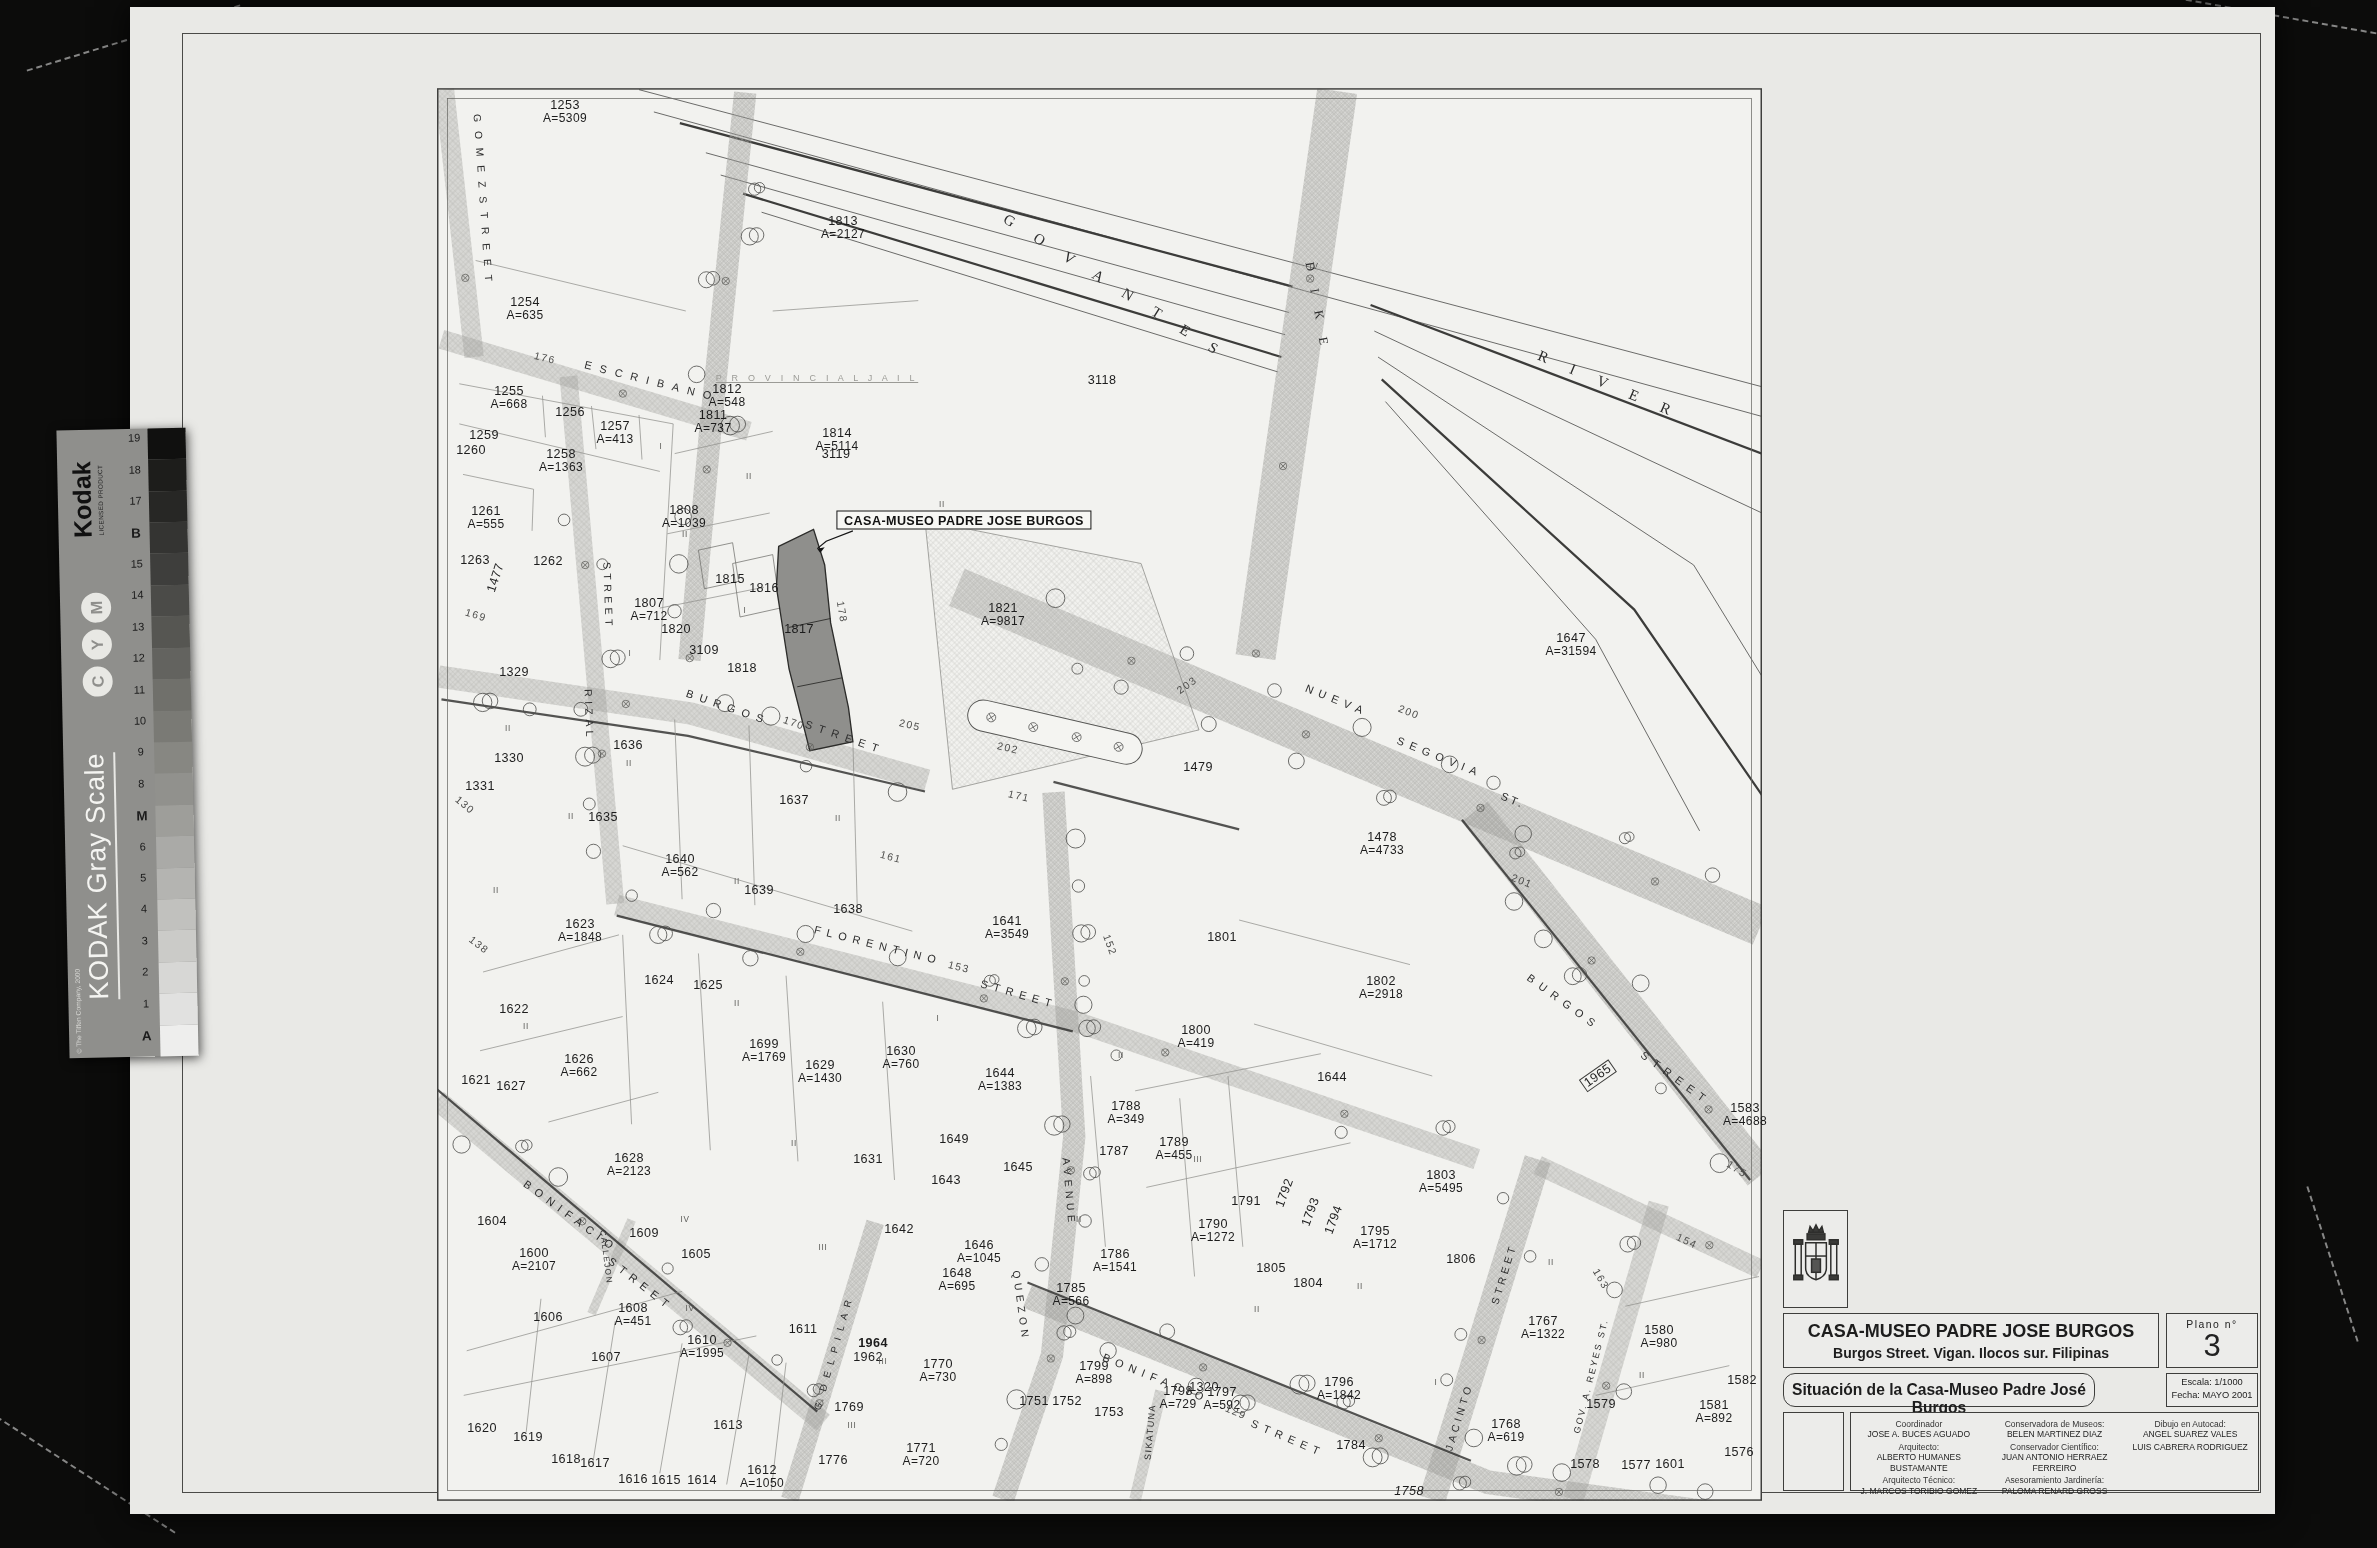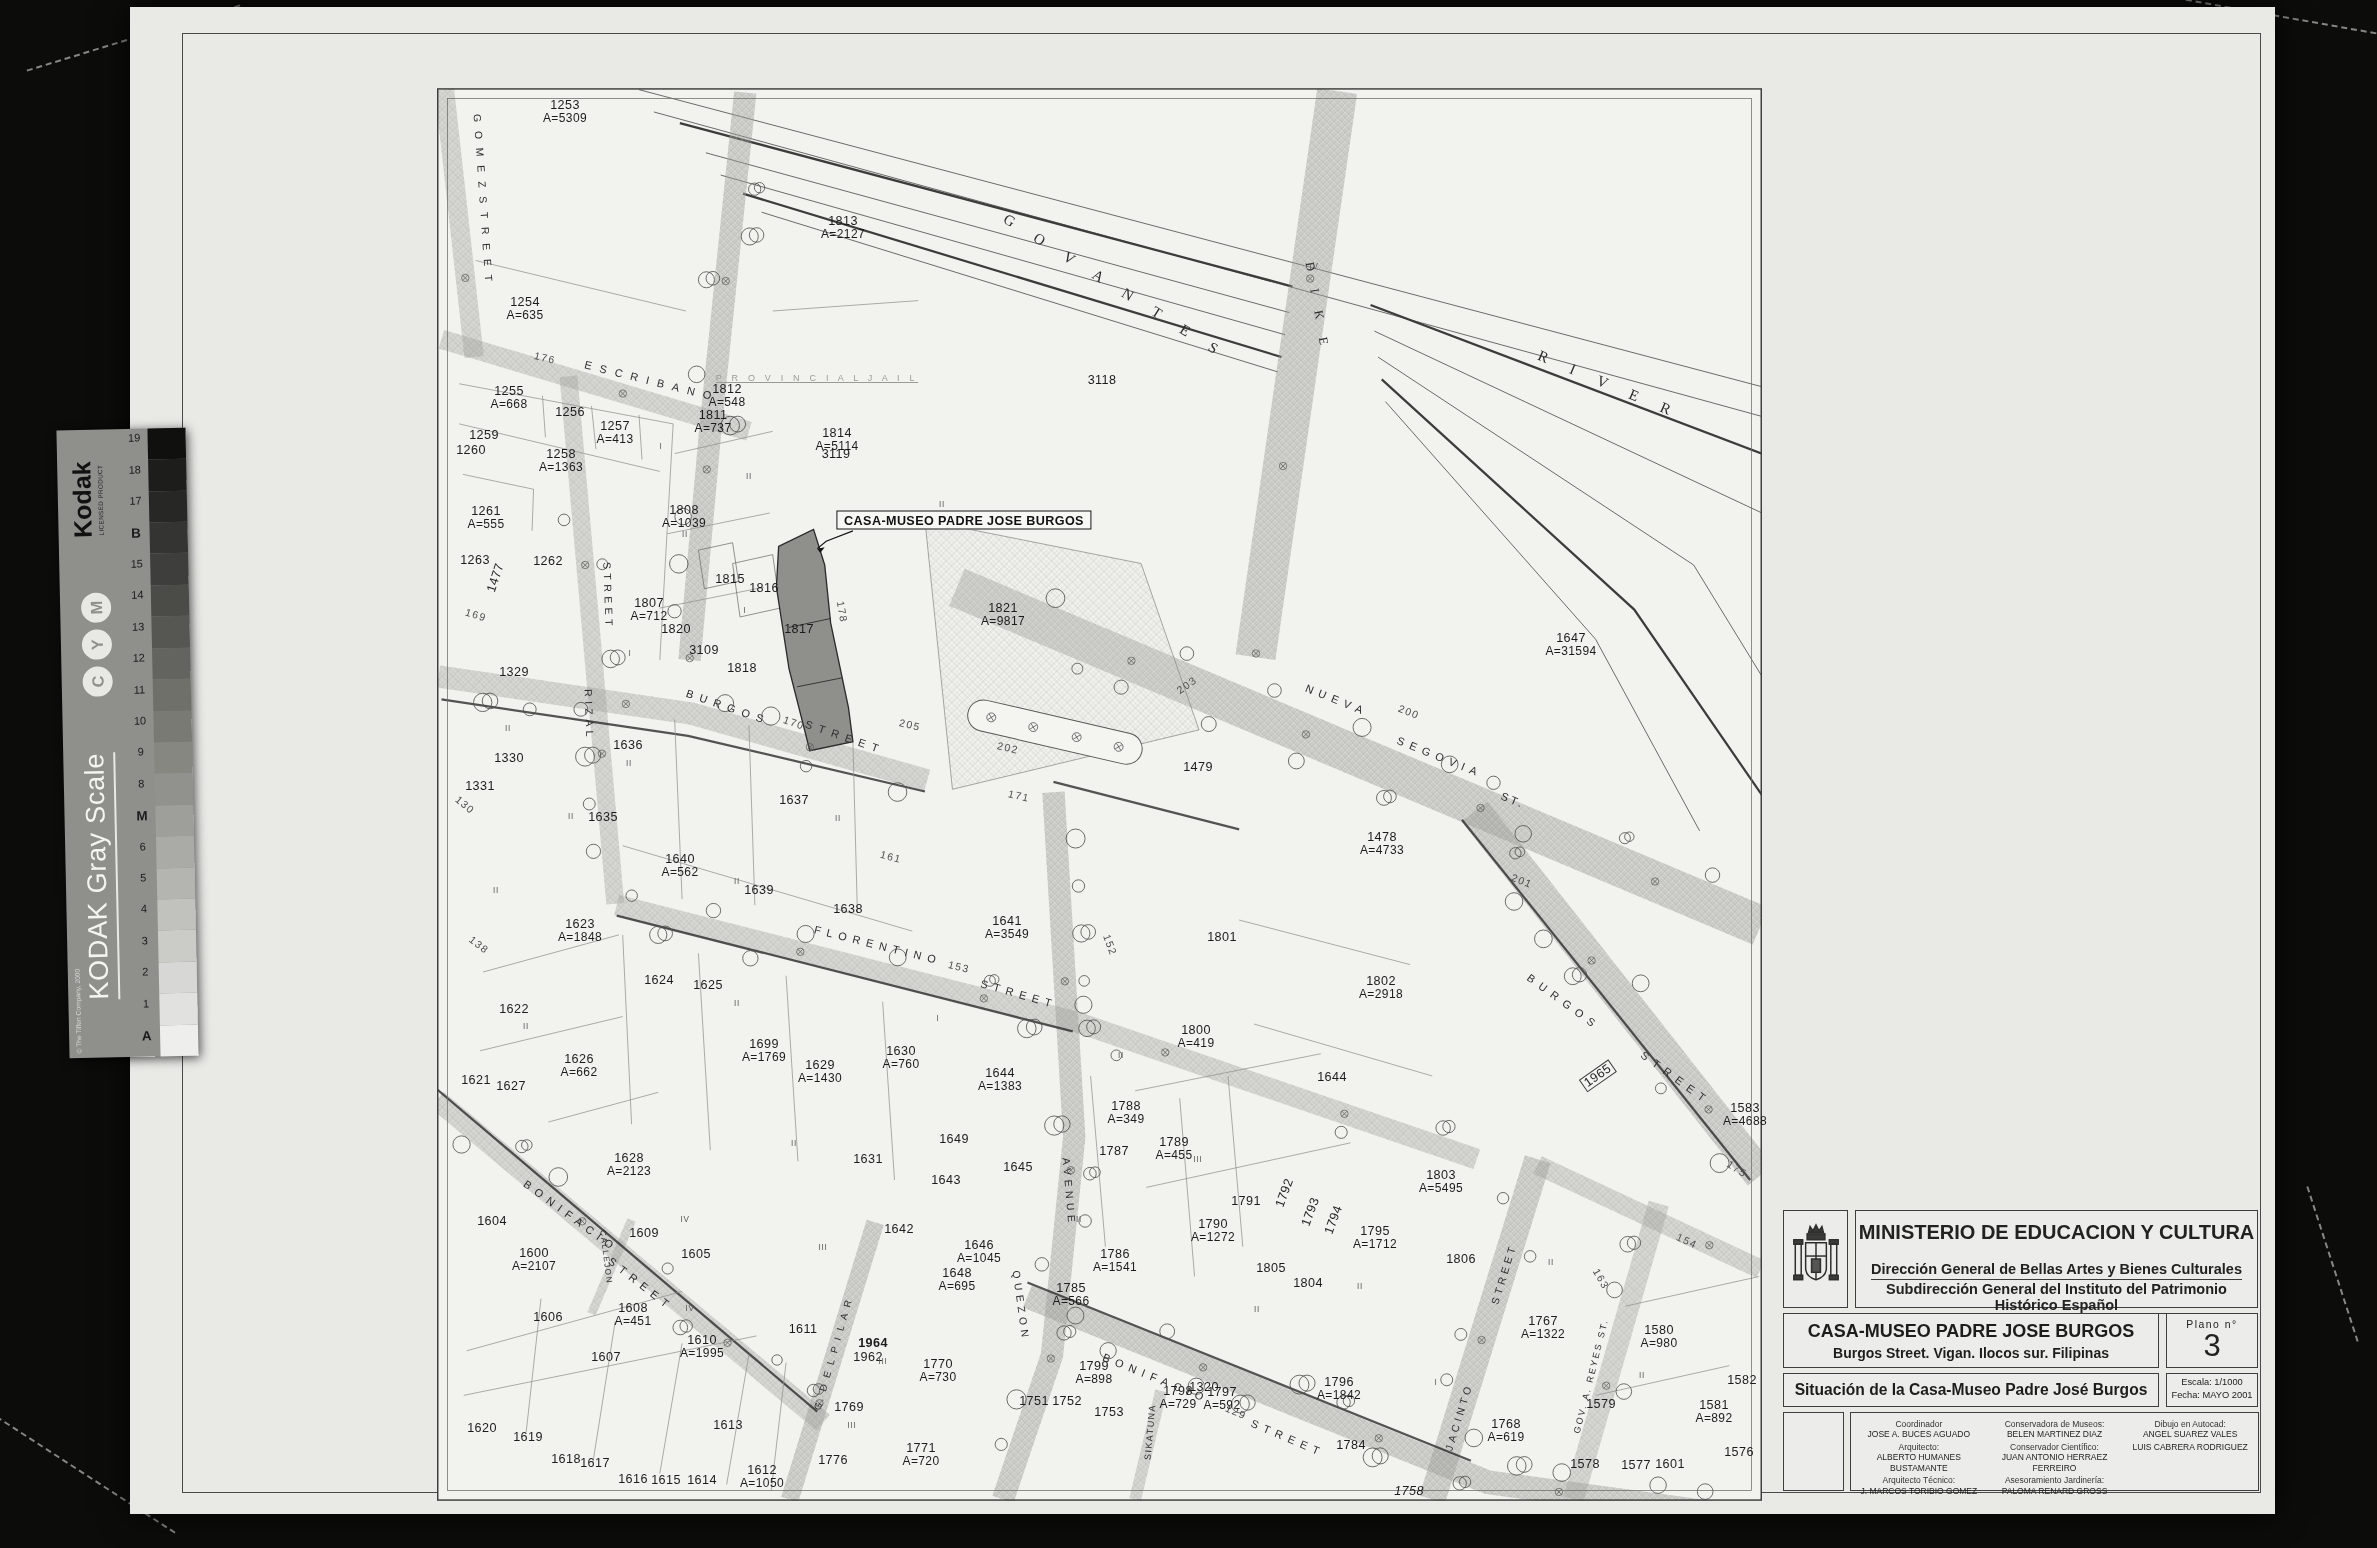--- a/index.html
+++ b/index.html
@@ -24,21 +24,21 @@
   #tb-ministry .l1{font-weight:bold;font-size:20px;margin-top:10.4px;}
   #tb-ministry .l2{font-weight:bold;font-size:14.5px;margin-top:2.2px;display:inline-block;border-bottom:1.5px solid #3a3a38;padding-bottom:2.2px;}
   #tb-ministry .l3{font-weight:bold;font-size:14.5px;margin-top:1.5px;display:inline-block;border-bottom:1.5px solid #3a3a38;}
   #tb-escudo{left:1783px;top:1210px;width:65px;height:98px;display:flex;align-items:center;justify-content:center;}
   #tb-project{left:1783px;top:1313px;width:376px;height:55px;text-align:center;color:#1d1d1d;}
   #tb-project .l1{font-weight:bold;font-size:18px;margin-top:7.4px;}
   #tb-project .l2{font-weight:bold;font-size:14px;margin-top:2.2px;}
   #tb-plano{left:2166px;top:1313px;width:92px;height:55px;text-align:center;color:#222;}
   #tb-plano .pl{font-size:10.4px;letter-spacing:1.5px;margin-top:4.5px;}
   #tb-plano .pn{font-size:31px;margin-top:-1.5px;}
-  #tb-sheet{left:1783px;top:1373px;width:376px;height:34px;text-align:center;color:#1d1d1d;}
+  #tb-sheet{left:1783px;top:1373px;width:312px;height:34px;text-align:center;color:#1d1d1d;border-radius:12px;}
   #tb-sheet .st{font-weight:bold;font-size:15.6px;margin-top:6.7px;}
   #tb-ef{left:2166px;top:1373px;width:92px;height:34px;text-align:center;color:#222;font-size:9.3px;}
   #tb-ef div{margin-top:3px;}
   #tb-empty{left:1783px;top:1412px;width:61px;height:79px;}
   #tb-credits{left:1850px;top:1412px;width:409px;height:79px;display:flex;color:#222;font-size:8.5px;line-height:10.4px;text-align:center;}
   #tb-credits .col{flex:1;padding-top:6px;}
   #tb-credits .role{color:#333;}
   #tb-credits .name{margin-bottom:2.2px;}
   
   #kodak{position:absolute;left:63px;top:429px;width:129px;height:628px;transform:rotate(-1.2deg);box-shadow:1.5px 2.2px 10.4px rgba(0,0,0,.7);}
@@ -904,25 +904,20 @@
         <rect x="52" y="30" width="8" height="42"></rect>
         <rect x="50" y="24" width="12" height="6" fill="#3a3a38"></rect>
         <rect x="50" y="72" width="12" height="6" fill="#3a3a38"></rect>
         <path d="M18 28 H46 V62 Q46 74 32 78 Q18 74 18 62 Z"></path>
         <line x1="32" y1="28" x2="32" y2="77"></line>
         <line x1="18" y1="46" x2="46" y2="46"></line>
         <rect x="26" y="50" width="12" height="18" fill="#555553"></rect>
       </g>
     </svg>
   </div>
-  <div class="tb-box" id="tb-ministry">
-    <div class="l1">MINISTERIO DE EDUCACION Y CULTURA</div><br>
-    <div class="l2">Dirección General de Bellas Artes y Bienes Culturales</div><br>
-    <div class="l3">Subdirección General del Instituto del Patrimonio Histórico Español</div>
-  </div>
   <div class="tb-box" id="tb-project">
     <div class="l1">CASA-MUSEO PADRE JOSE BURGOS</div>
     <div class="l2">Burgos Street. Vigan. Ilocos sur. Filipinas</div>
   </div>
   <div class="tb-box" id="tb-plano">
     <div class="pl">Plano n°</div>
     <div class="pn">3</div>
   </div>
   <div class="tb-box" id="tb-sheet">
     <div class="st">Situación de la Casa-Museo Padre José Burgos</div>

